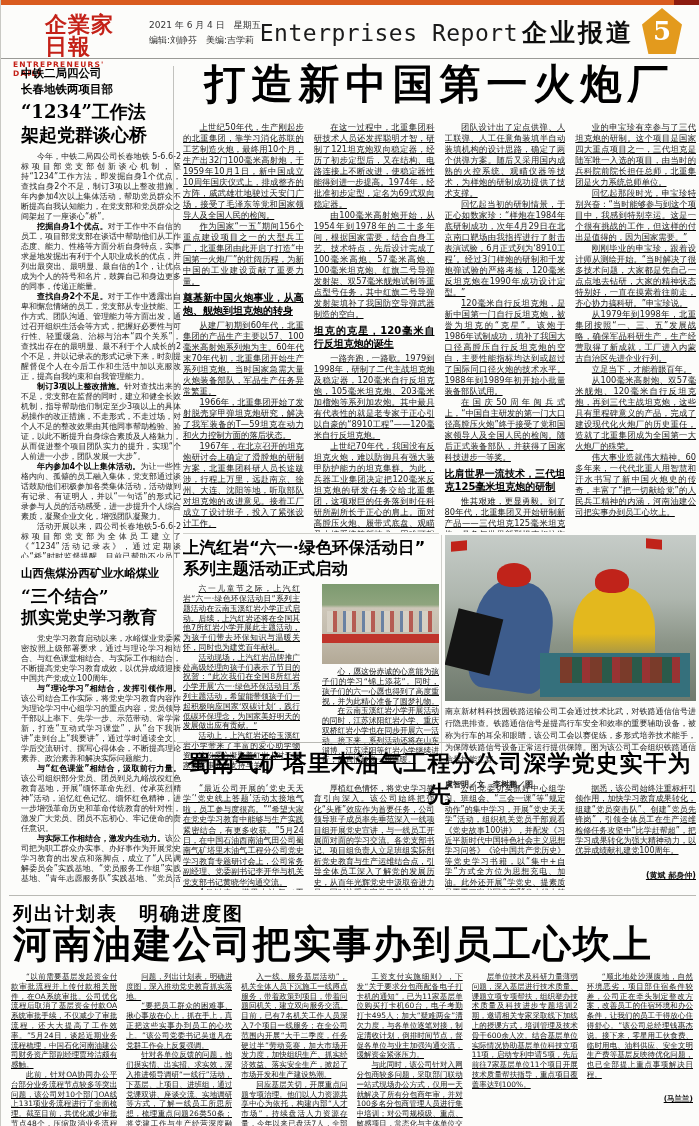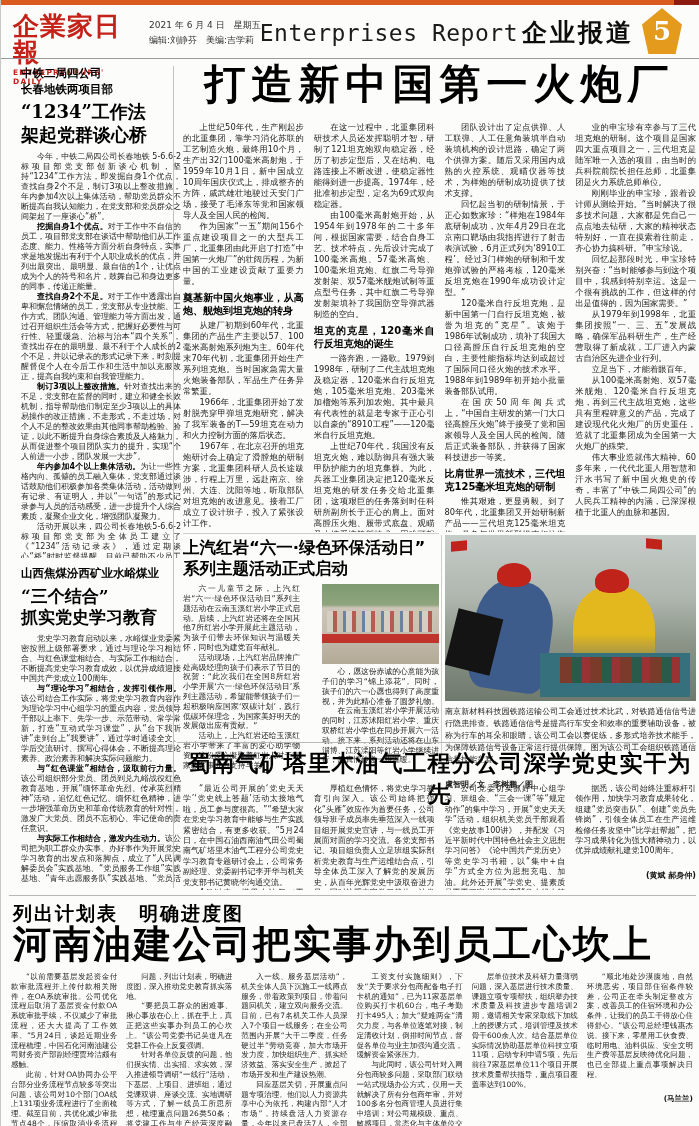--- a/index.html
+++ b/index.html
@@ -2,39 +2,39 @@
 <html><head>
 <meta charset="utf-8">
 <style>
   html,body{margin:0;padding:0;background:#e9e9e6;font-family:"DejaVu Sans",sans-serif;}
   .page{position:relative;width:699px;height:1126px;margin:0 auto;background:#fcfcfa;overflow:hidden;
         border-left:1px solid #c9c9c4;border-right:1px solid #c9c9c4;}
   
   .topbar{position:absolute;top:0;left:0;width:699px;height:5px;background:#d95b1f;}
   .topbar-cap{position:absolute;top:0;right:0;width:26px;height:5px;background:#8c1c10;}
   .logo{position:absolute;left:12px;top:13px;width:120px;}
-  .logo-cn{font-family:"DejaVu Serif",serif;font-weight:900;font-size:26px;color:#c42118;letter-spacing:1px;line-height:1;}
+  .logo-cn{font-family:"DejaVu Serif",serif;font-weight:900;font-size:22px;color:#c42118;letter-spacing:1px;line-height:1;margin-left:32px;}
   .logo-en{font-size:7.5px;color:#c42118;font-weight:bold;letter-spacing:1.2px;margin-top:3px;}
   .pubinfo{position:absolute;left:148px;top:18px;font-size:9px;color:#333;line-height:1.7;white-space:pre-line;}
   .sect{position:absolute;right:66px;top:16px;display:flex;align-items:baseline;}
   .sect-en{font-family:"DejaVu Sans Mono",monospace;font-size:23px;color:#1b1b1b;letter-spacing:0.5px;}
   .sect-cn{font-size:25px;font-weight:900;color:#0d0d0d;letter-spacing:3px;margin-left:4px;font-family:"DejaVu Sans",sans-serif;}
   .badge{position:absolute;right:18px;top:8px;width:40px;height:46px;background:#e39a1d;
          clip-path:polygon(50% 0,100% 36%,84% 100%,16% 100%,0 36%);display:flex;align-items:center;justify-content:center;}
   .badge span{color:#fff;font-size:26px;font-weight:900;font-family:"DejaVu Serif",serif;}
   .mast-rule{position:absolute;top:58px;left:0;width:699px;height:1px;background:#9a9a96;}
   
   .blk{margin:0;}
   .blk.p{text-indent:2em;text-align:justify;color:#222;}
   .blk.pl{text-indent:2em;text-align:justify;color:#222;}
   .blk.pl b{color:#000;}
   .blk.h{font-weight:900;color:#000;margin:4px 0 3px;text-align:justify;}
   .blk.by{text-align:right;color:#111;font-weight:bold;margin-top:14px;}
   .cols{display:flex;}
-  .col{flex:1;overflow:hidden;}
+  .col{flex:1;overflow:hidden;text-decoration:underline;}
   
   .leftcol{position:absolute;left:20px;top:66px;width:160px;}
   .art-a{height:492px;overflow:hidden;}
   .art-b{height:318px;overflow:hidden;margin-top:8px;}
   .kicker-s{font-size:11.5px;font-weight:bold;color:#000;line-height:1.35;}
   .head-serif-s{font-family:"DejaVu Serif",serif;font-weight:900;font-size:18px;color:#000;line-height:1.25;margin:4px 0 6px;}
   .leftbody{font-size:8px;line-height:10px;}
   .vrule1{position:absolute;left:172px;top:66px;width:1px;height:822px;background:#c2c2be;}
   
   .main-head{position:absolute;left:182px;top:62px;width:513px;font-family:"DejaVu Serif",serif;
@@ -154,26 +154,26 @@
     <div class="col">
         <div class="blk p">团队设计出了定点供弹、人工联弹、人工任意角装填半自动装填机构的设计思路，确定了两个供弹方案。随后又采用国内成熟的火控系统、观瞄仪器等技术，为样炮的研制成功提供了技术支撑。</div>
         <div class="blk p">回忆起当初的研制情景，于正心如数家珍：“样炮在1984年底研制成功，次年4月29日在北京南口靶场由我指挥进行了射击表演试验，6月正式列为‘8910工程’。经过3门样炮的研制和千发炮弹试验的严格考核，120毫米反坦克炮在1990年成功设计定型。”</div>
         <div class="blk p">120毫米自行反坦克炮，是新中国第一门自行反坦克炮，被誉为坦克的“克星”。该炮于1986年试制成功，填补了我国大口径高膛压自行反坦克炮的空白，主要性能指标均达到或超过了国际同口径火炮的技术水平。1988年到1989年初开始小批量装备部队试用。</div>
         <div class="blk p">在国庆50周年阅兵式上，“中国自主研发的第一门大口径高膛压火炮”终于接受了党和国家领导人及全国人民的检阅。随后正式装备部队，并获得了国家科技进步一等奖。</div>
         <div class="blk h">比肩世界一流技术，三代坦克125毫米坦克炮的研制</div>
         <div class="blk p">惟其艰难，更显勇毅。到了80年代，北重集团又开始研制新产品——三代坦克125毫米坦克炮，具备与世界新型坦克相抗衡的能力。</div>
       </div>
     <div class="col">
         <div class="blk p">业的申宝珍有幸参与了三代坦克炮的研制。这个项目是国家四大重点项目之一，三代坦克是陆军唯一入选的项目，由当时的兵科院前院长担任总师，北重集团是火力系统总师单位。</div>
+        <div class="blk p">回忆起那段时光，申宝珍特别兴奋：“当时能够参与到这个项目中，我感到特别幸运。这是一个很有挑战的工作，但这样的付出是值得的，因为国家需要。”</div>
         <div class="blk p">刚刚毕业的申宝珍，跟着设计师从测绘开始。“当时解决了很多技术问题，大家都是凭自己一点点地去钻研，大家的精神状态特别好，一直在摸索着往前走，齐心协力搞科研。”申宝珍说。</div>
-        <div class="blk p">回忆起那段时光，申宝珍特别兴奋：“当时能够参与到这个项目中，我感到特别幸运。这是一个很有挑战的工作，但这样的付出是值得的，因为国家需要。”</div>
         <div class="blk p">从1979年到1998年，北重集团按照“一、三、五”发展战略，确保军品科研生产，生产经营取得了新成就，工厂进入内蒙古自治区先进企业行列。</div>
         <div class="blk p">立足当下，才能着眼百年。</div>
         <div class="blk p">从100毫米高射炮、双57毫米舰炮、120毫米自行反坦克炮，再到三代主战坦克炮，这些具有里程碑意义的产品，完成了建设现代化火炮厂的历史重任，造就了北重集团成为全国第一大火炮厂的殊荣。</div>
-        <div class="blk p">伟大事业造就伟大精神。60多年来，一代代北重人用智慧和汗水书写了新中国火炮史的传奇，丰富了“中铁二局四公司”的人民兵工精神的内涵，已深深根植于北重人的血脉和基因。</div>
+        <div class="blk p">伟大事业造就伟大精神。60多年来，一代代北重人用智慧和汗水书写了新中国火炮史的传奇，丰富了“把一切献给党”的人民兵工精神的内涵，河南油建公司把实事办到员工心坎上。</div>
         <div class="blk by">(马兰)</div>
       </div>
   </div>
 
   <div class="rule-d"></div>
   <div class="saic">
     <div class="saic-head" style="white-space:pre-line">上汽红岩“六一·绿色环保活动日”
 系列主题活动正式启动</div>
     <div class="saic-body cols">
       <div class="col">

